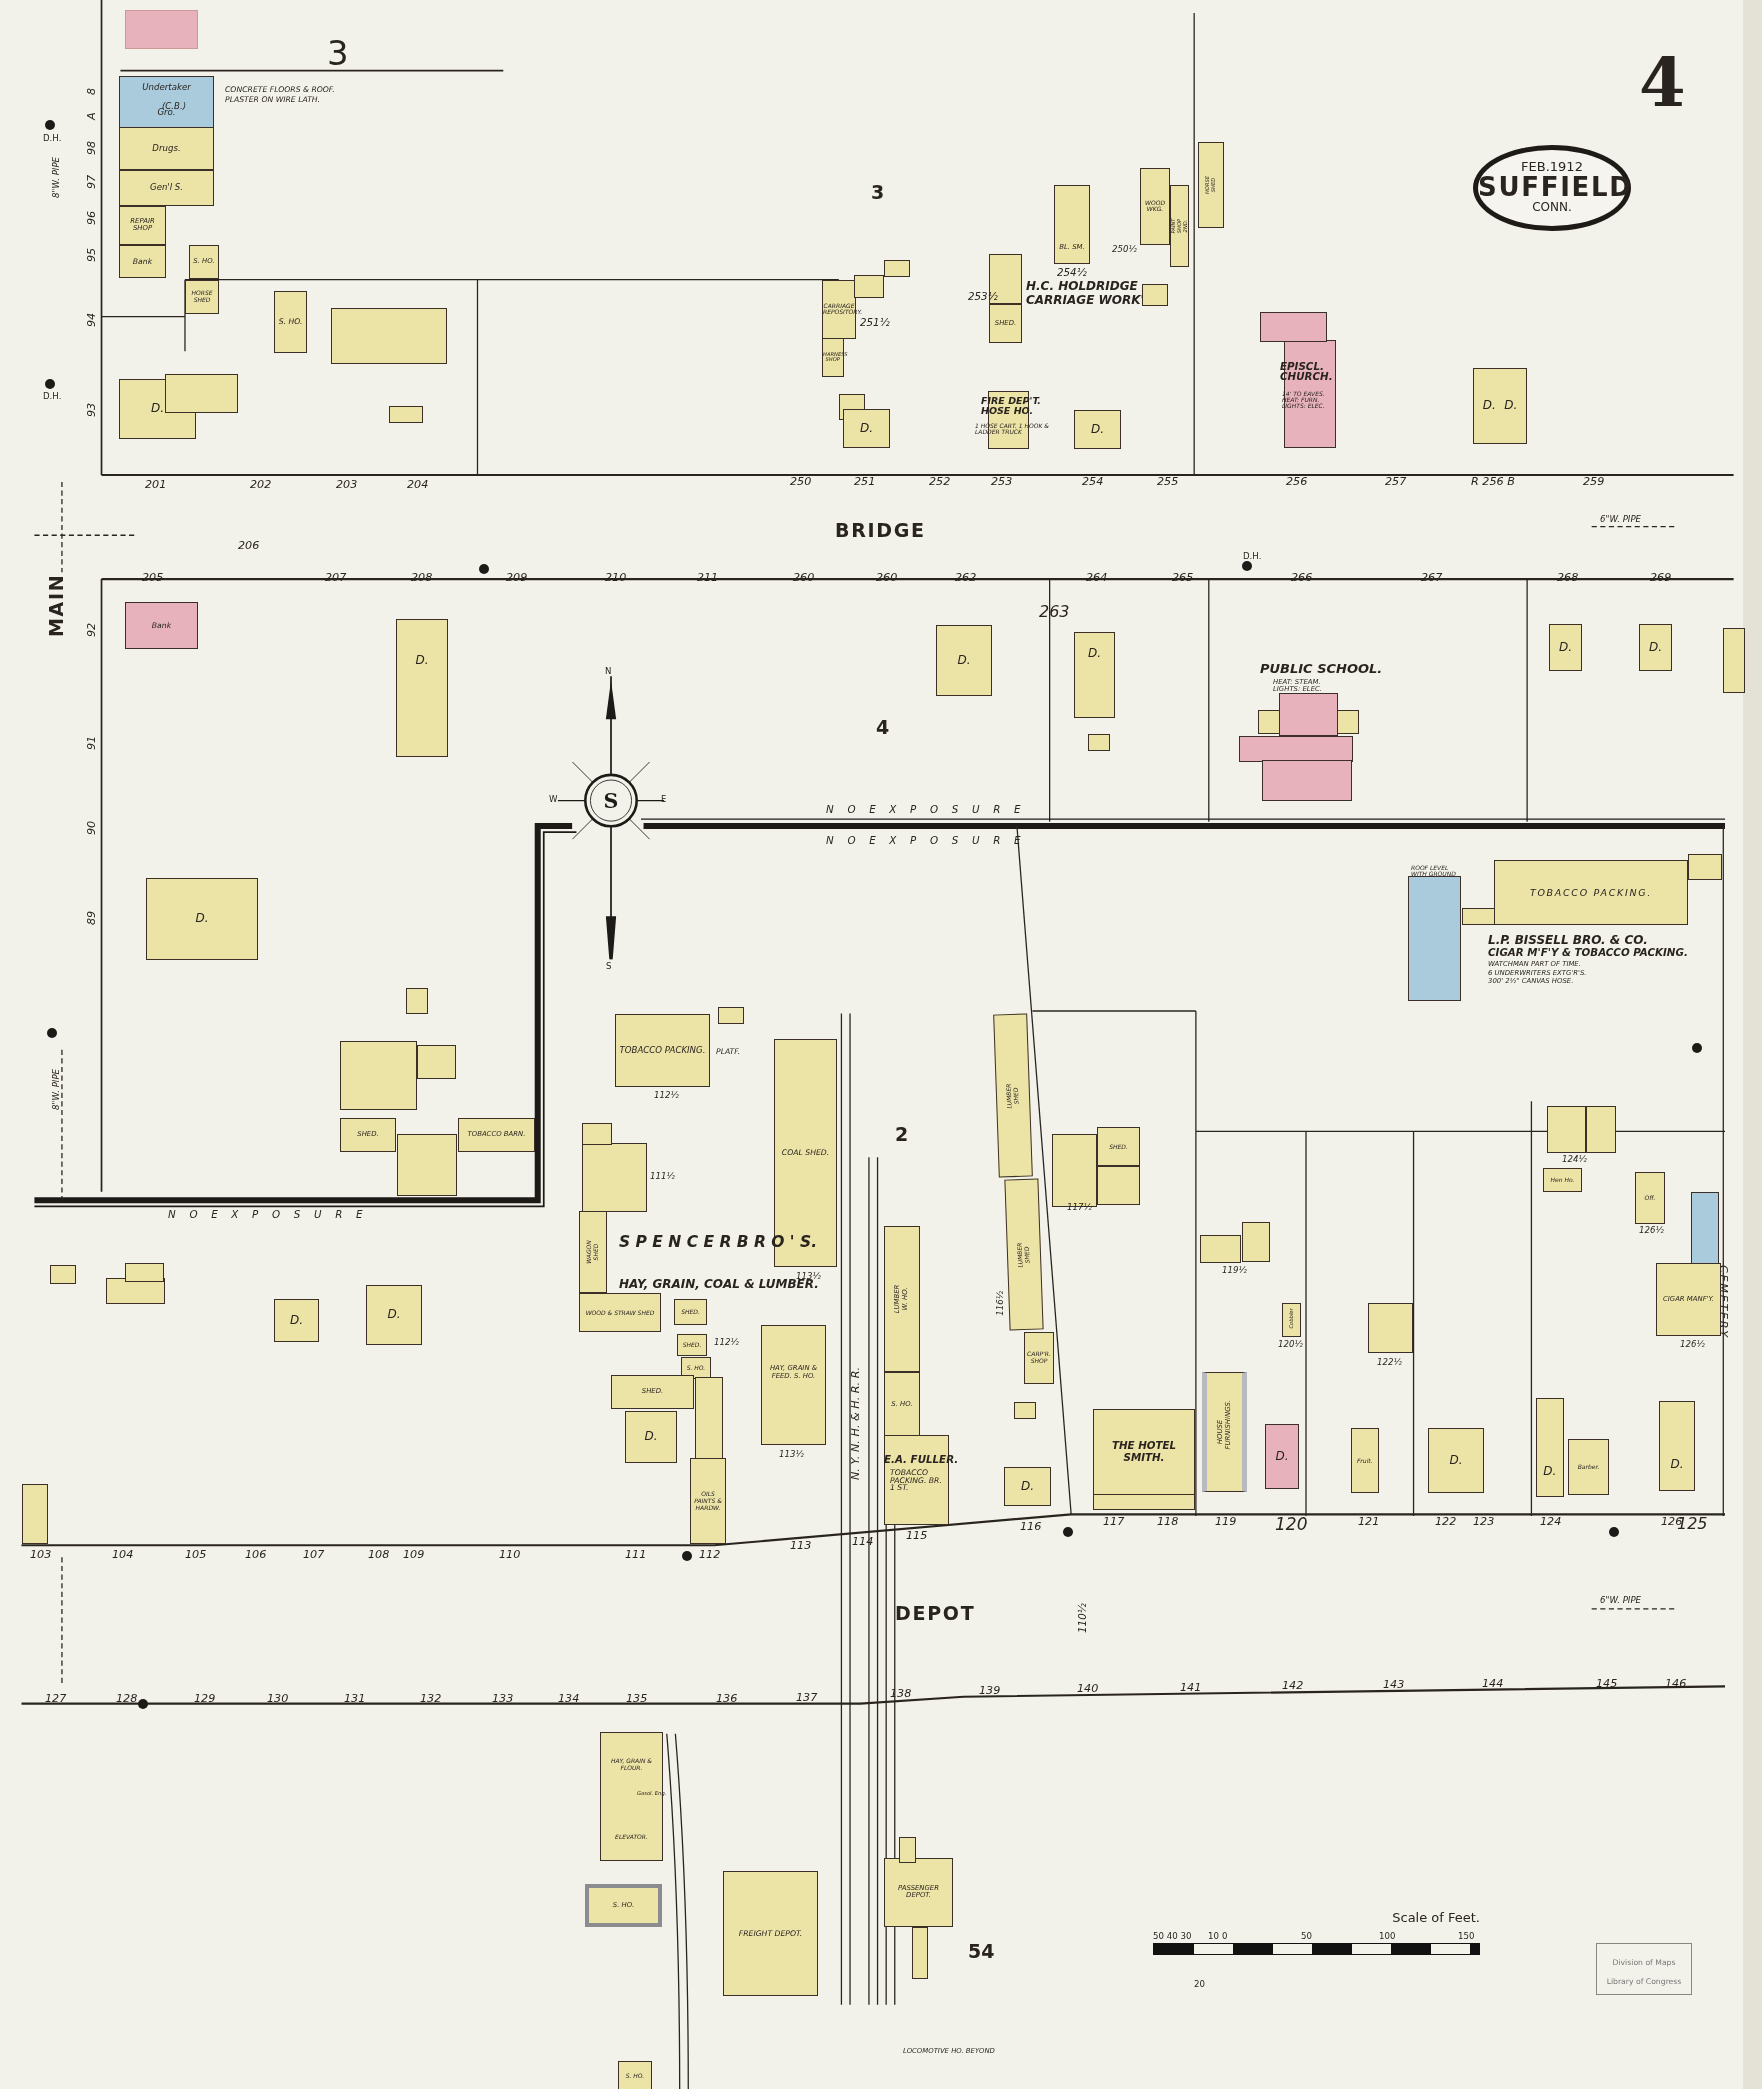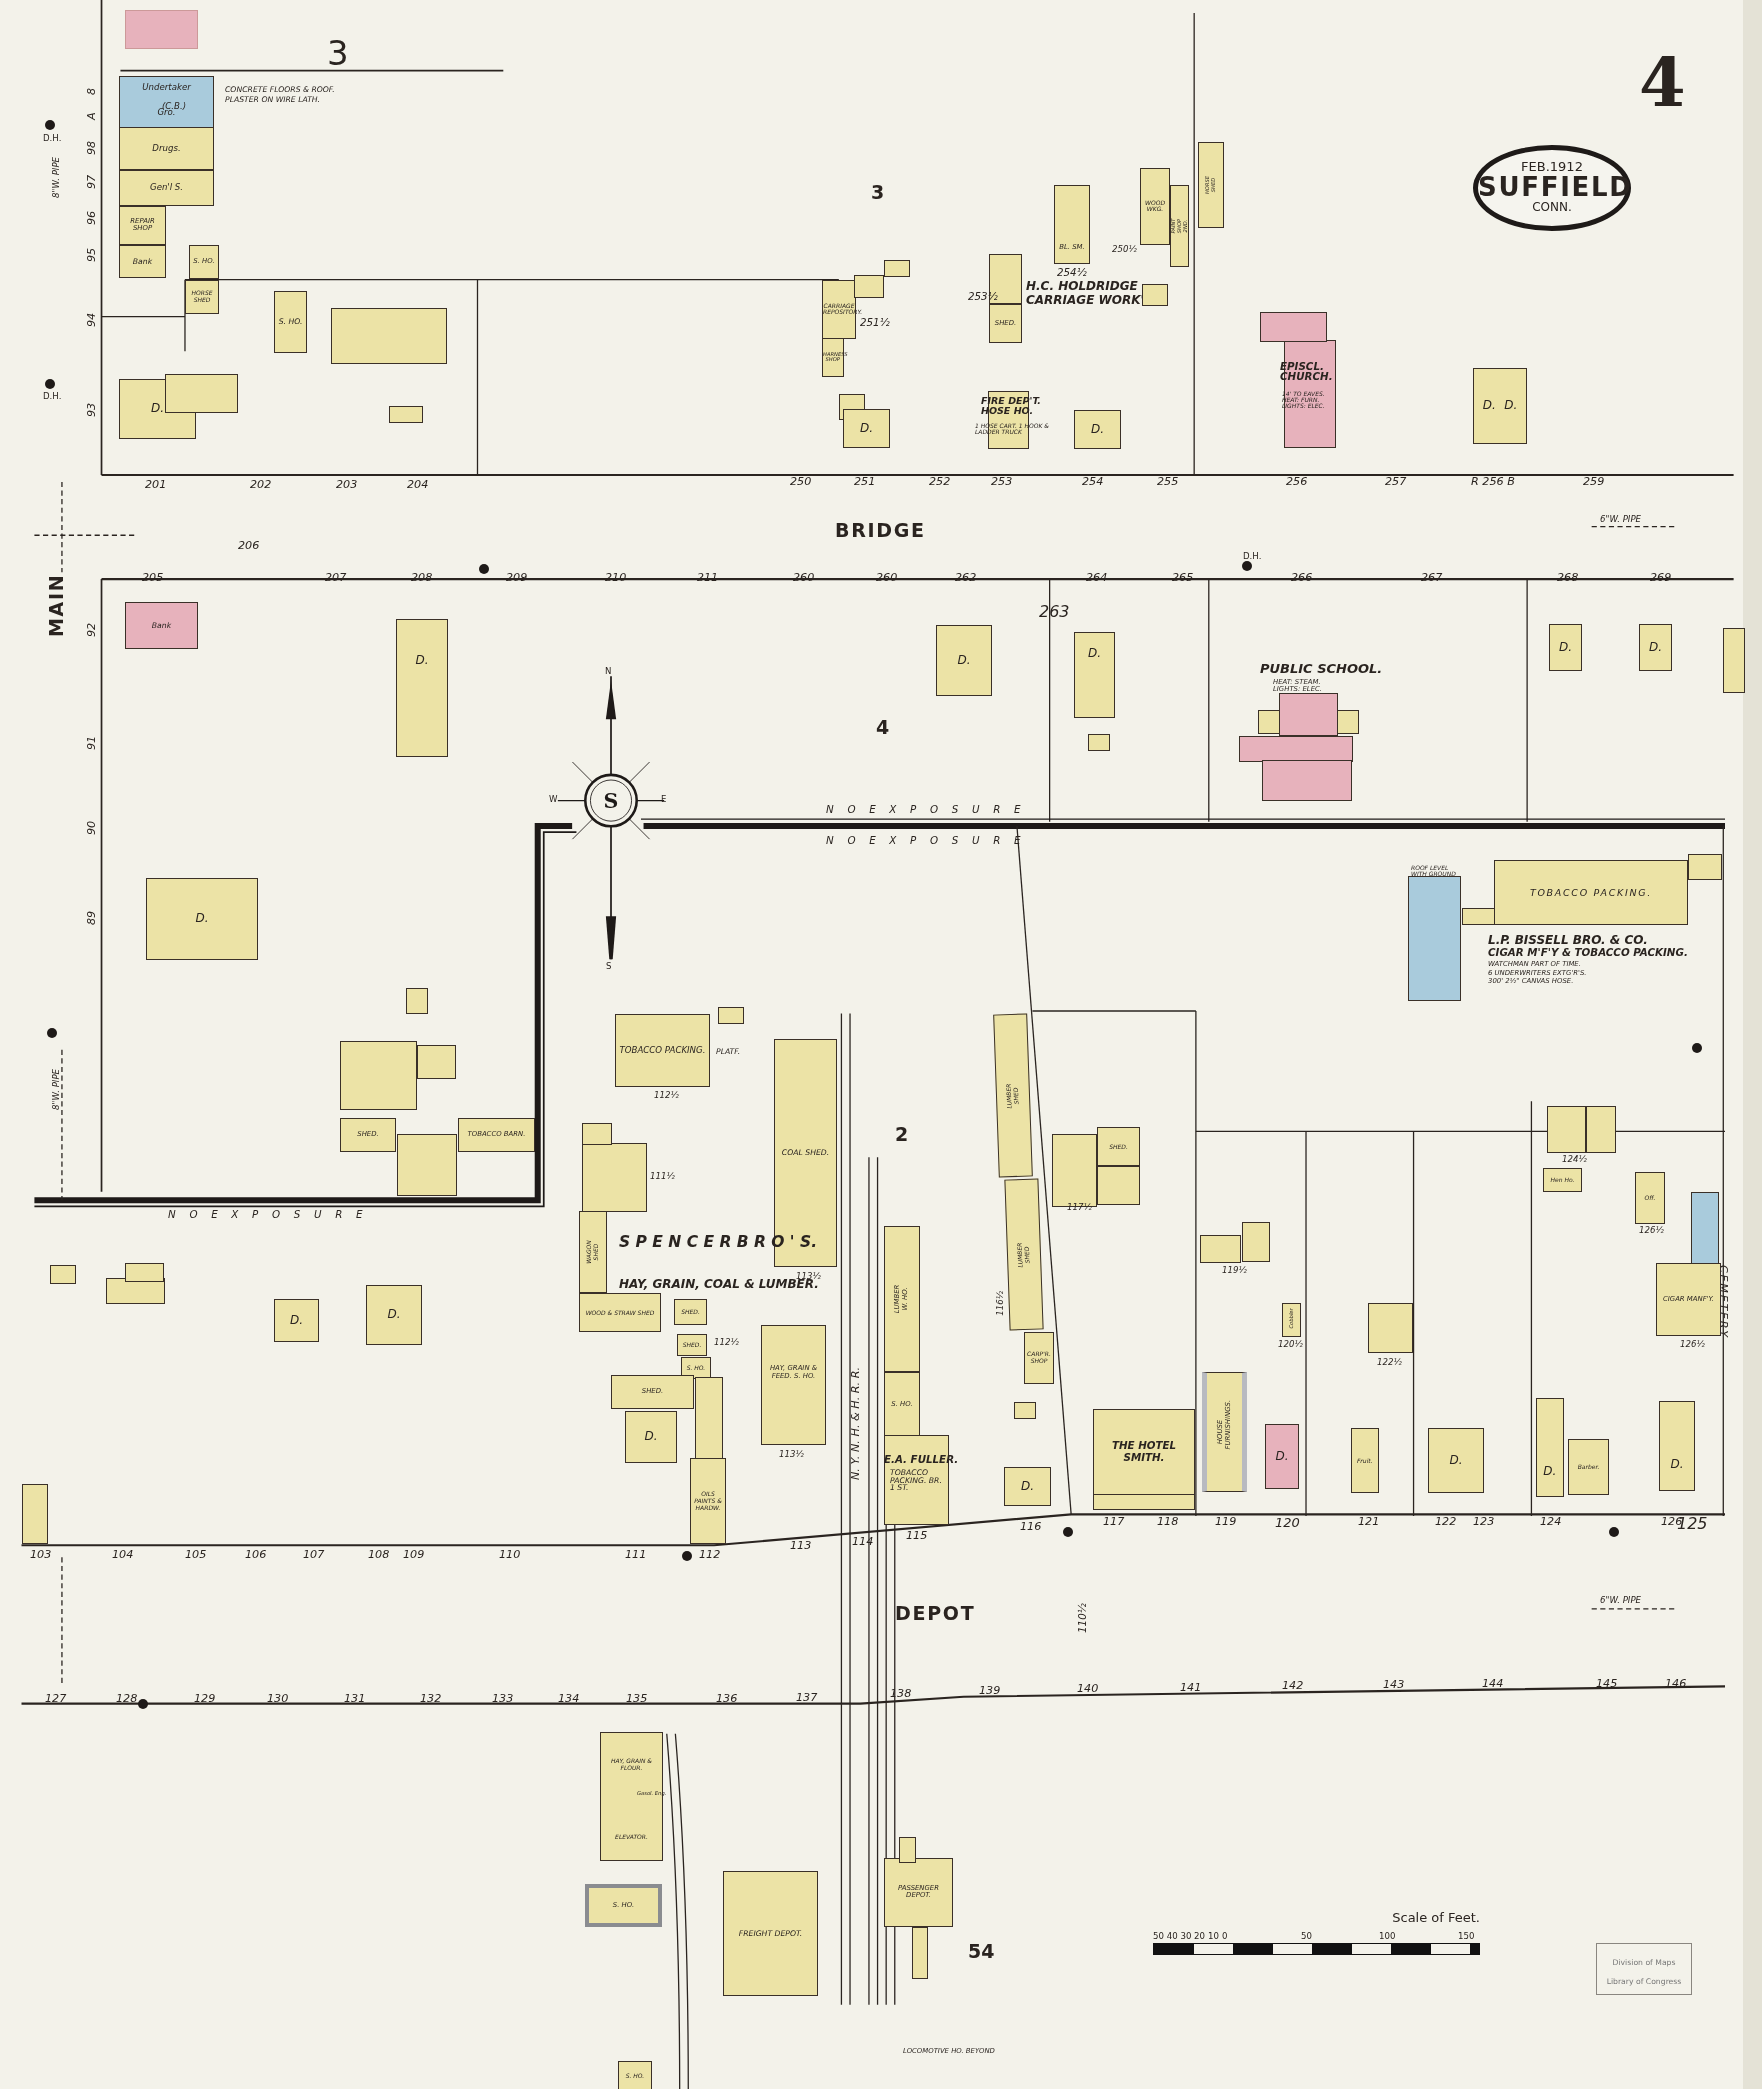--- a/index.html
+++ b/index.html
@@ -173,21 +173,21 @@
   <div class="lbl" style="left:499px;top:1549px;font-size:11.2px;">110</div>
   <div class="lbl" style="left:625px;top:1549px;font-size:11.2px;">111</div>
   <div class="lbl" style="left:699px;top:1549px;font-size:11.2px;">112</div>
   <div class="lbl" style="left:790px;top:1540px;font-size:11.2px;">113</div>
   <div class="lbl" style="left:852px;top:1536px;font-size:11.2px;">114</div>
   <div class="lbl" style="left:906px;top:1530px;font-size:11.2px;">115</div>
   <div class="lbl" style="left:1020px;top:1521px;font-size:11.2px;">116</div>
   <div class="lbl" style="left:1103px;top:1516px;font-size:11.2px;">117</div>
   <div class="lbl" style="left:1157px;top:1516px;font-size:11.2px;">118</div>
   <div class="lbl" style="left:1215px;top:1516px;font-size:11.2px;">119</div>
-  <div class="lbl" style="left:1275px;top:1516px;font-size:13px;">120</div>
+  <div class="lbl" style="left:1275px;top:1516px;font-size:17px;">120</div>
   <div class="lbl" style="left:1358px;top:1516px;font-size:11.2px;">121</div>
   <div class="lbl" style="left:1435px;top:1516px;font-size:11.2px;">122</div>
   <div class="lbl" style="left:1473px;top:1516px;font-size:11.2px;">123</div>
   <div class="lbl" style="left:1540px;top:1516px;font-size:11.2px;">124</div>
   <div class="lbl" style="left:1677px;top:1516px;font-size:16px;">125</div>
   <div class="lbl" style="left:1661px;top:1516px;font-size:11.2px;">126</div>
 
   <div class="lbl" style="left:45px;top:1693px;font-size:11.2px;">127</div>
   <div class="lbl" style="left:116px;top:1693px;font-size:11.2px;">128</div>
   <div class="lbl" style="left:194px;top:1693px;font-size:11.2px;">129</div>
@@ -540,21 +540,21 @@
   </div>
   <div class="lbl up" style="left:903px;top:2048px;font-size:6.9px;">LOCOMOTIVE HO. BEYOND</div>
   <div class="lbl" style="left:1067px;top:1613px;font-size:10.3px;transform:rotate(-90deg);">110½</div>
 
   <div class="scale">
     <div class="title">Scale of Feet.</div>
     <div class="ticks">
       <span style="left:0;">50</span>
       <span style="left:13.8px;">40</span>
       <span style="left:27.5px;">30</span>
-      <span style="left:41px;">20</span>
+      <span style="left:41px;margin-top:48px;">20</span>
       <span style="left:55px;">10</span>
       <span style="left:69px;">0</span>
       <span style="left:148px;">50</span>
       <span style="left:226px;">100</span>
       <span style="left:305px;">150</span>
     </div>
     <div class="bar"></div>
   </div>
 
   <div class="stamp">

